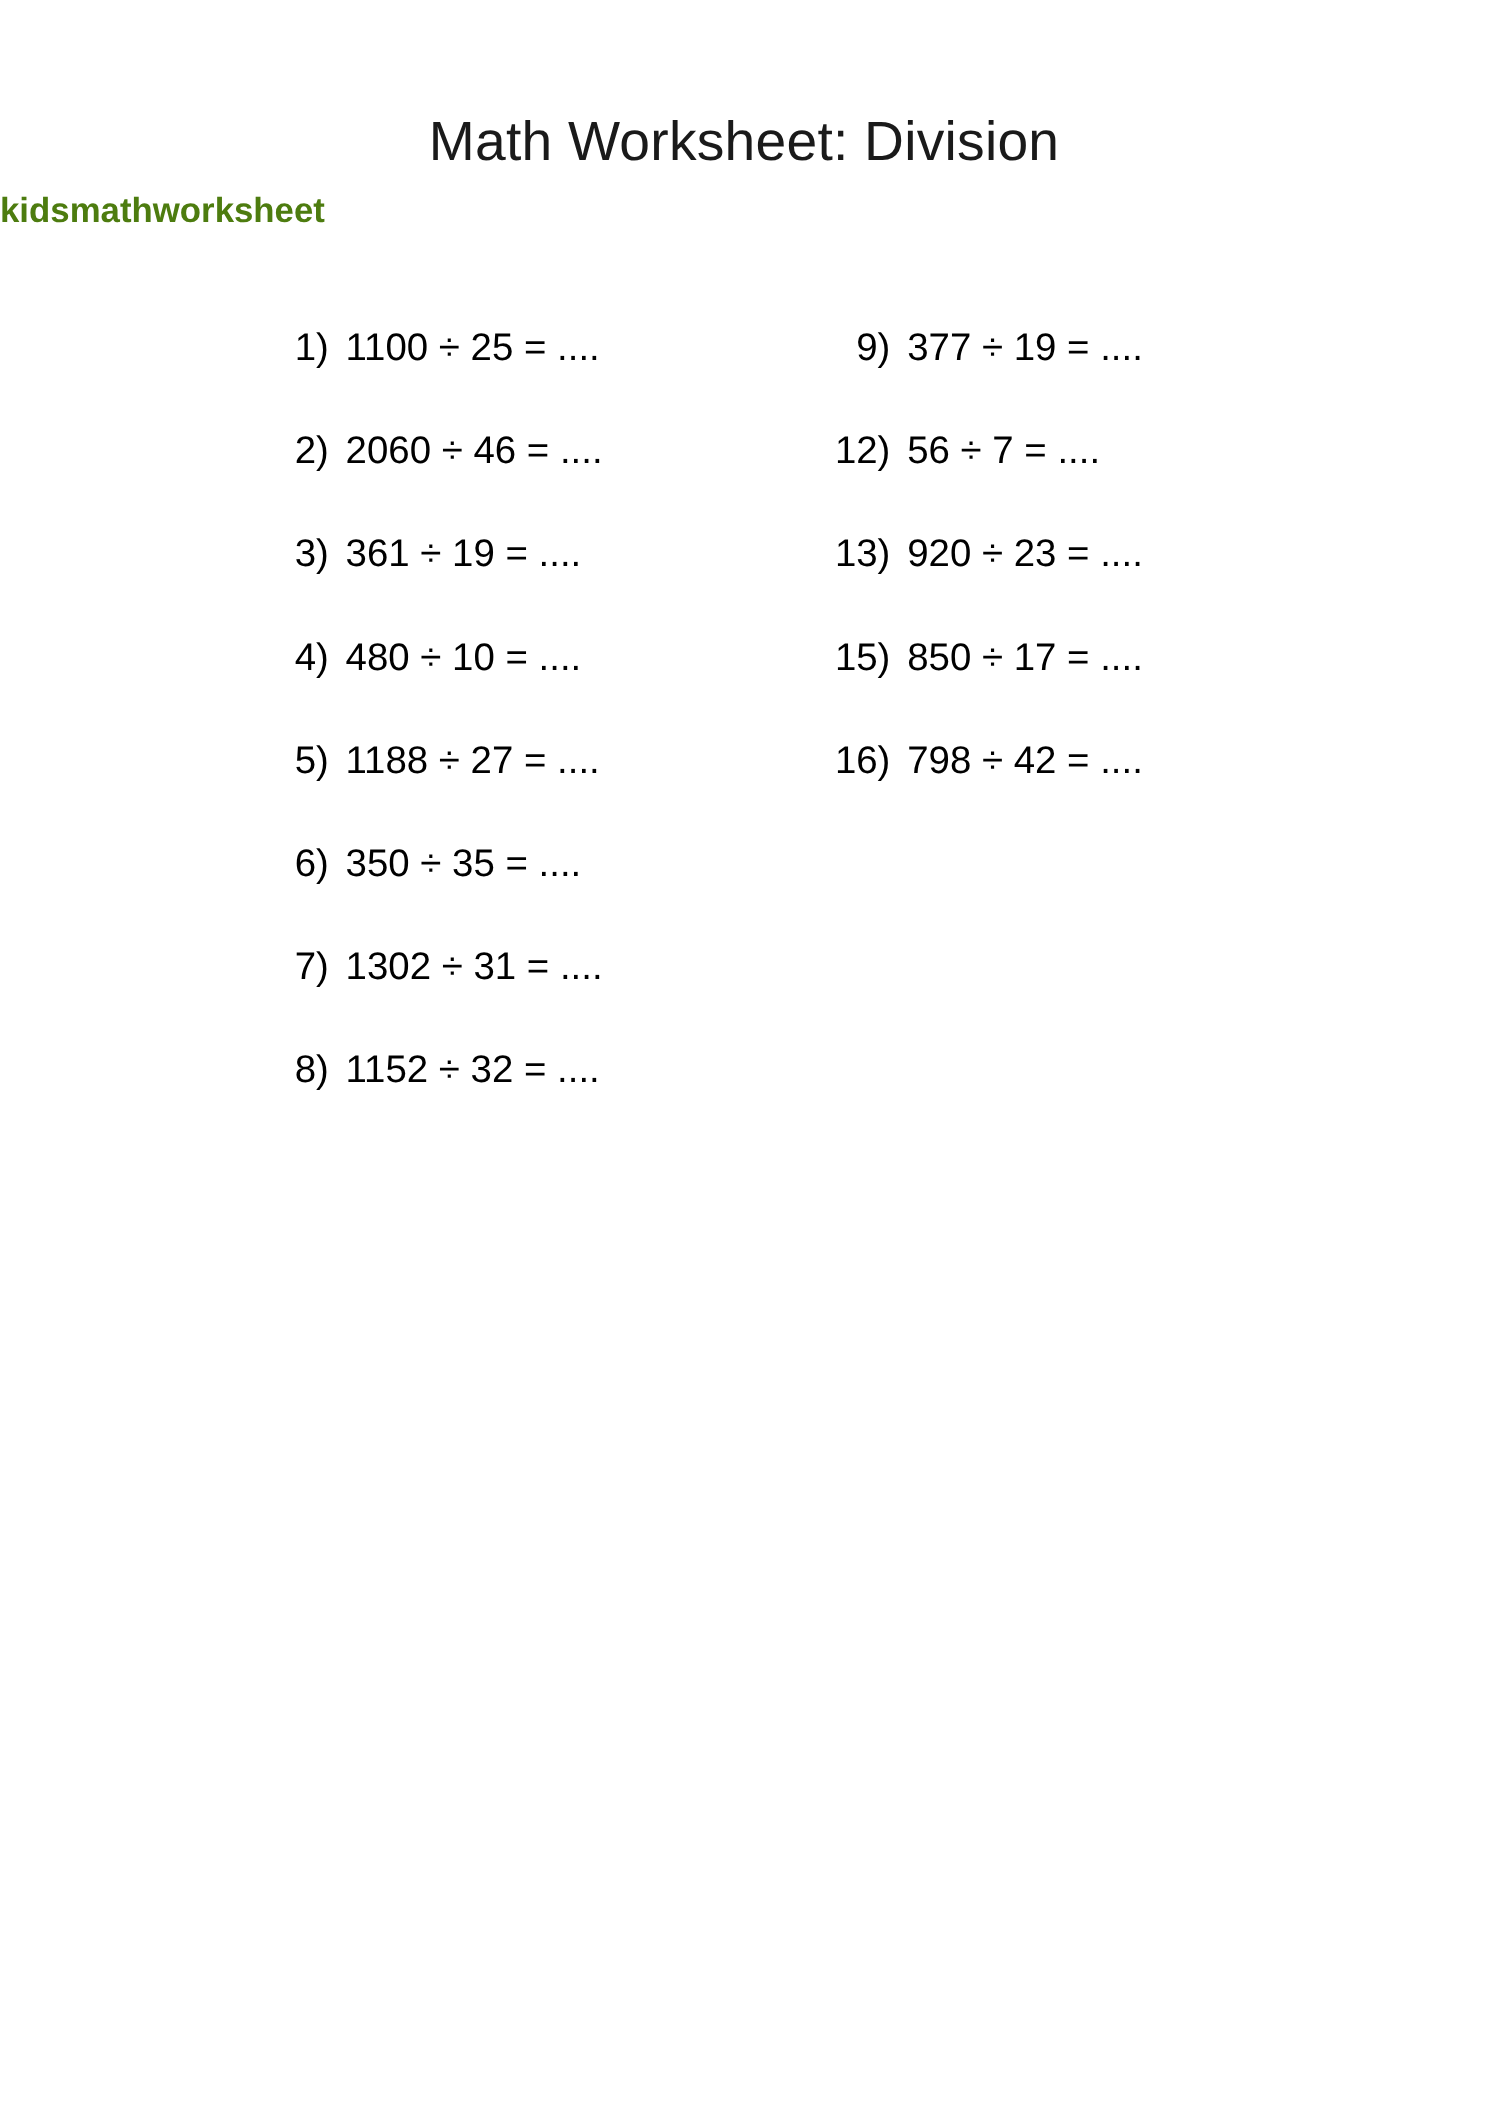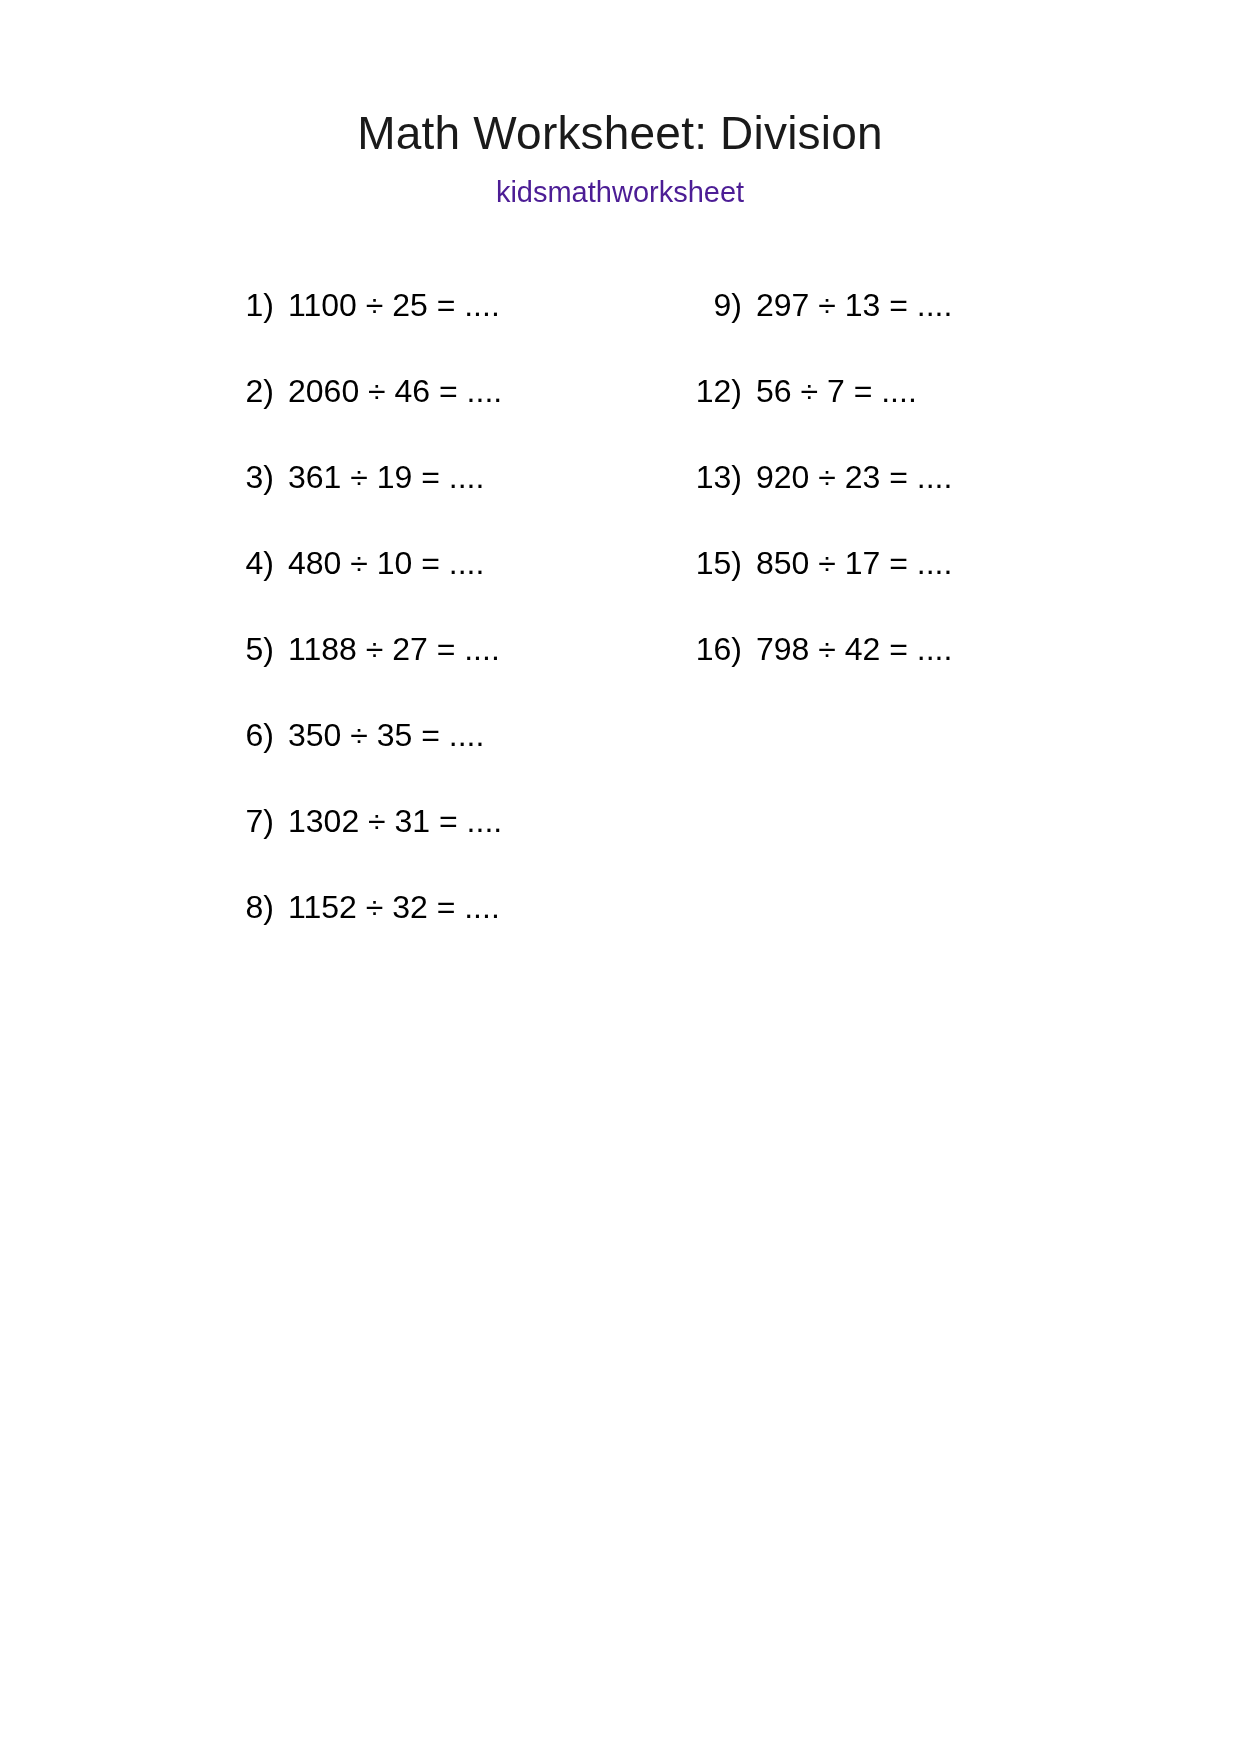--- a/index.html
+++ b/index.html
@@ -12,39 +12,38 @@
     height: 1754px;
     font-family: "Liberation Sans", sans-serif;
     color: #000000;
     position: relative;
     overflow: hidden;
   }
   .sheet {
     width: 1240px;
     height: 1530px;
     box-sizing: border-box;
-    padding: 16px;
+    padding: 0;
     border-radius: 25px;
   }
   .title {
     text-align: center;
     font-size: 46px;
     font-weight: normal;
     color: #1a1a1a;
     margin: 0;
     padding-top: 90px;
     letter-spacing: 0.2px;
   }
   .subtitle {
-    text-align: center;
     font-size: 29px;
-    color: #4c1d95;
+    color: #4d7c0f;
     margin: 0;
     padding-top: 16px;
-    font-weight: normal;
+    font-weight: bold;
   }
   .problems {
     margin: 0 auto;
     padding-top: 80px;
     width: 860px;
     display: flex;
     justify-content: flex-start;
   }
   .col {
     width: 430px;
@@ -114,21 +113,21 @@
       </div>
       <div class="prob">
         <span class="num">8)</span>
         <span class="expr">1152 ÷ 32 = ....</span>
       </div>
     </div>
 
     <div class="col right">
       <div class="prob">
         <span class="num">9)</span>
-        <span class="expr">297 ÷ 13 = ....</span>
+        <span class="expr">377 ÷ 19 = ....</span>
       </div>
       <div class="prob">
         <span class="num">12)</span>
         <span class="expr">56 ÷ 7 = ....</span>
       </div>
       <div class="prob">
         <span class="num">13)</span>
         <span class="expr">920 ÷ 23 = ....</span>
       </div>
       <div class="prob">

